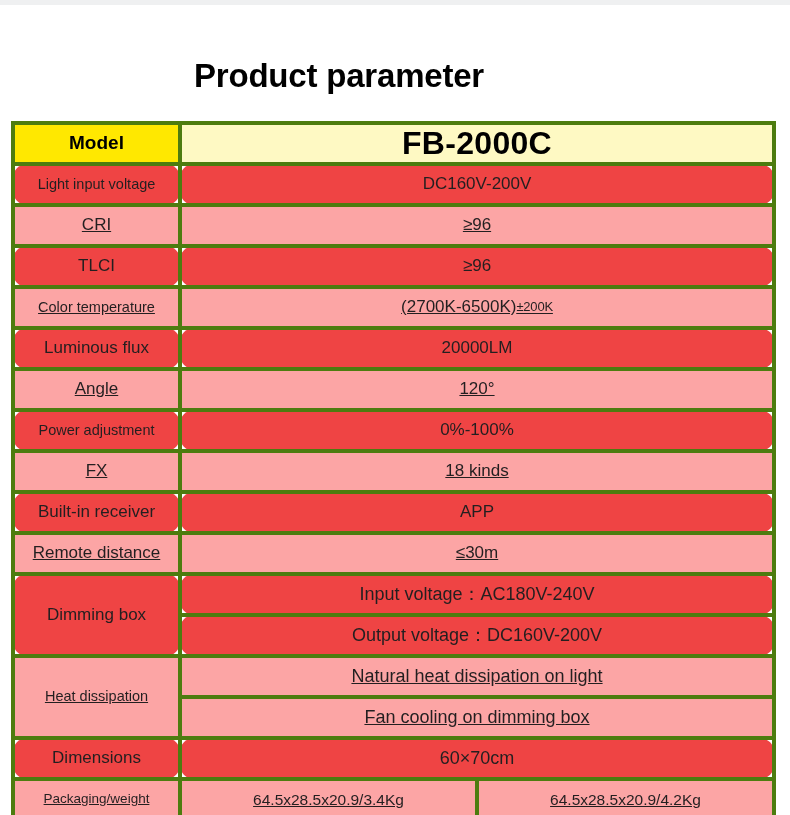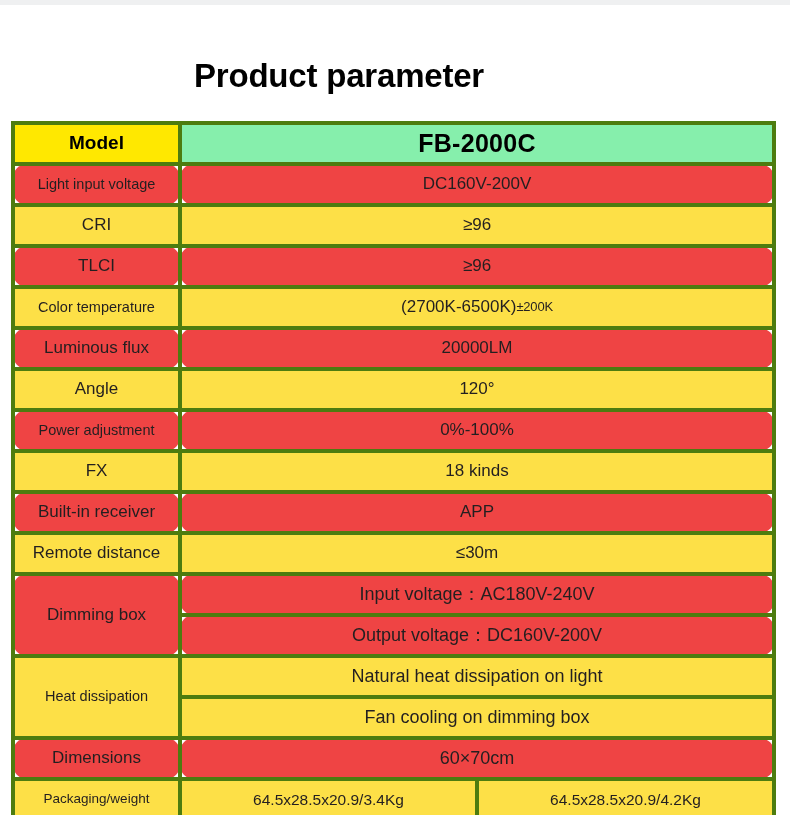--- a/index.html
+++ b/index.html
@@ -44,31 +44,31 @@
     vertical-align: middle;
     color: #231f20;
     font-size: 17px;
     font-family: "Liberation Sans", sans-serif;
     padding: 0;
     height: 37px;
     line-height: 1.1;
   }
   col.c-label { width: 167px; }
   .row-white td { background: #ef4444; border-radius: 14px; }
-  .row-blue td { background: #fde047; }
+  .row-blue td { background: #fca5a5; text-decoration: underline; }
   td.head-label {
     background: #ffe800;
     font-weight: bold;
     font-size: 19px;
     color: #000000;
   }
   td.head-value {
-    background: #86efac;
+    background: #fef9c3;
     font-weight: bold;
-    font-size: 25px;
+    font-size: 32px;
     color: #000000;
     letter-spacing: 0.3px;
   }
   td.lbl { font-size: 17px; }
   td.lbl-sm { font-size: 14.5px; }
   td.lbl-xs { font-size: 13.5px; }
   td.val { font-size: 17px; margin-left: 24px; }
   td.val-lg { font-size: 18px; margin-top: 16px; }
   td.val-sm { font-size: 15.5px; }
   .sup-tol {

